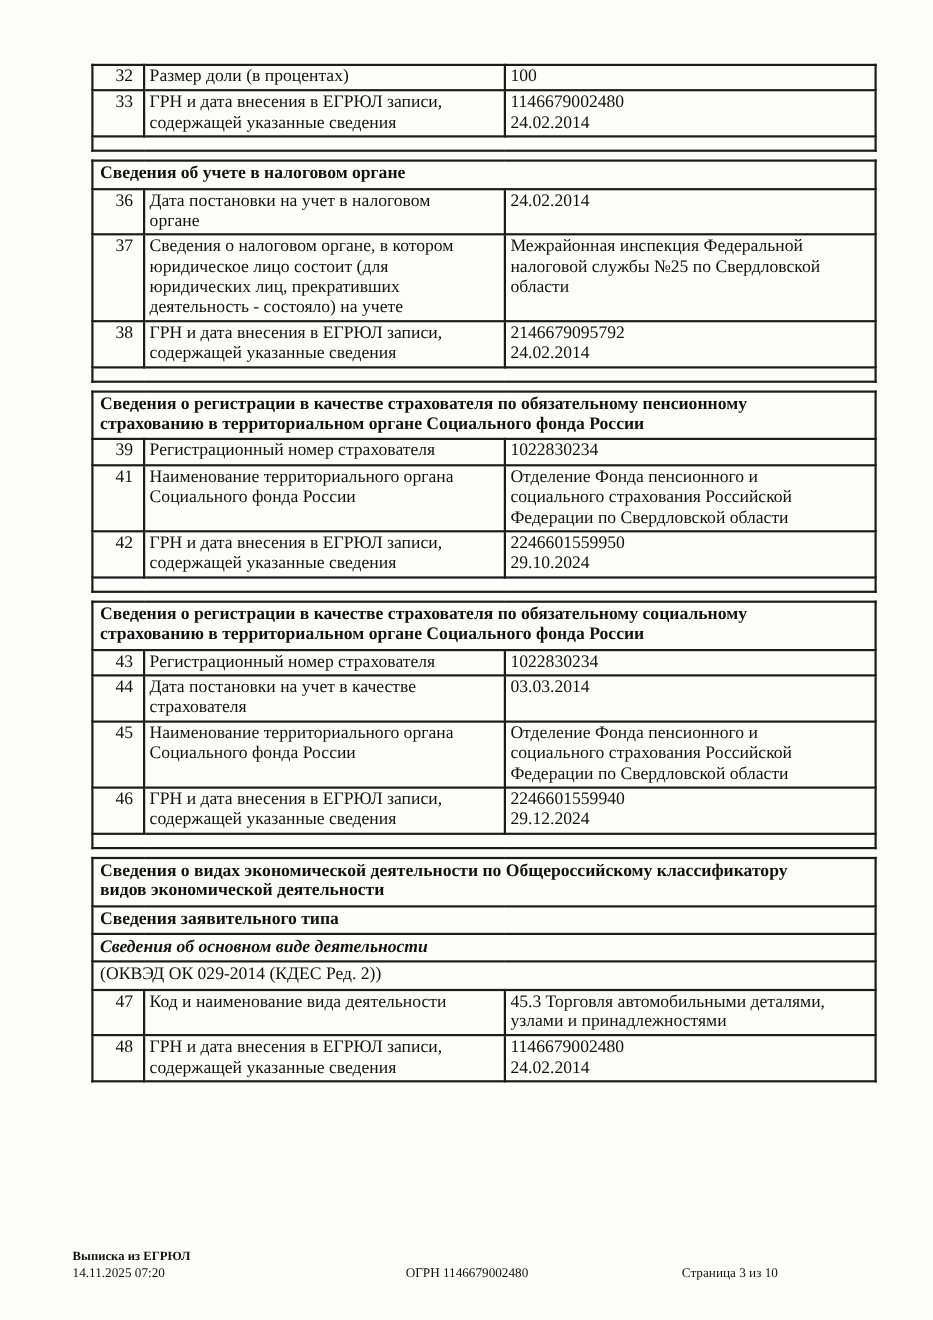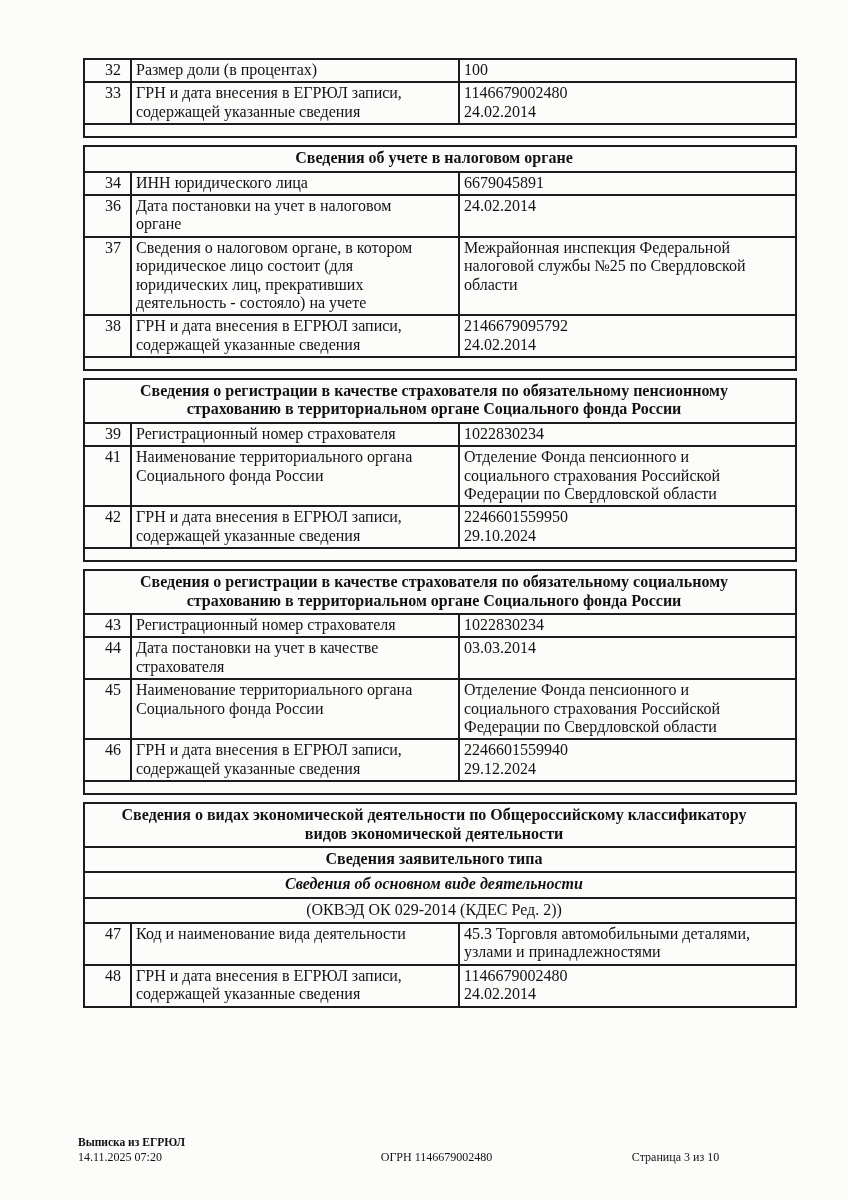--- a/index.html
+++ b/index.html
@@ -33,30 +33,30 @@
     border:2px solid #1c1c1c;
     vertical-align:top;
     font-size:16px;
     line-height:1.15;
     padding:1px 4px 2px 4px;
     white-space:pre-line;
     overflow-wrap:break-word;
   }
   td.num{text-align:center;padding-left:11px;padding-right:0;}
   td.hdr{
-    text-align:center;
+    text-align:left;
     font-weight:700;
     padding:2px 18px 3px 6px;
   }
   td.hdr.bi{font-style:italic;}
   td.hdr.it{font-weight:400;margin-left:34px;}
   tr.spacer td{height:11px;padding:0;}
   .footer{
     position:absolute;
-    left:78px;top:1136px;
+    left:66px;top:1136px;
     width:717px;
     display:flex;
     align-items:flex-end;
     font-size:12px;
     line-height:1.18;
   }
   .f-left{flex:1;}
   .f-center{flex:1;text-align:center;}
   .f-right{flex:1;text-align:center;}
   .f-title{font-weight:700;font-size:11.5px;display:block;}
@@ -94,25 +94,20 @@
 
     <table class="sec">
       <colgroup>
           <col class="c-num">
           <col class="c-lbl">
           <col class="c-val">
         </colgroup>
       <tbody>
           <tr>
         <td class="hdr" colspan="3">Сведения об учете в налоговом органе</td>
-      </tr>
-      <tr>
-        <td class="num">34</td>
-        <td class="lbl">ИНН юридического лица</td>
-        <td class="val">6679045891</td>
       </tr>
       <tr>
         <td class="num">36</td>
         <td class="lbl">Дата постановки на учет в налоговом
 органе</td>
         <td class="val">24.02.2014</td>
       </tr>
       <tr>
         <td class="num">37</td>
         <td class="lbl">Сведения о налоговом органе, в котором

